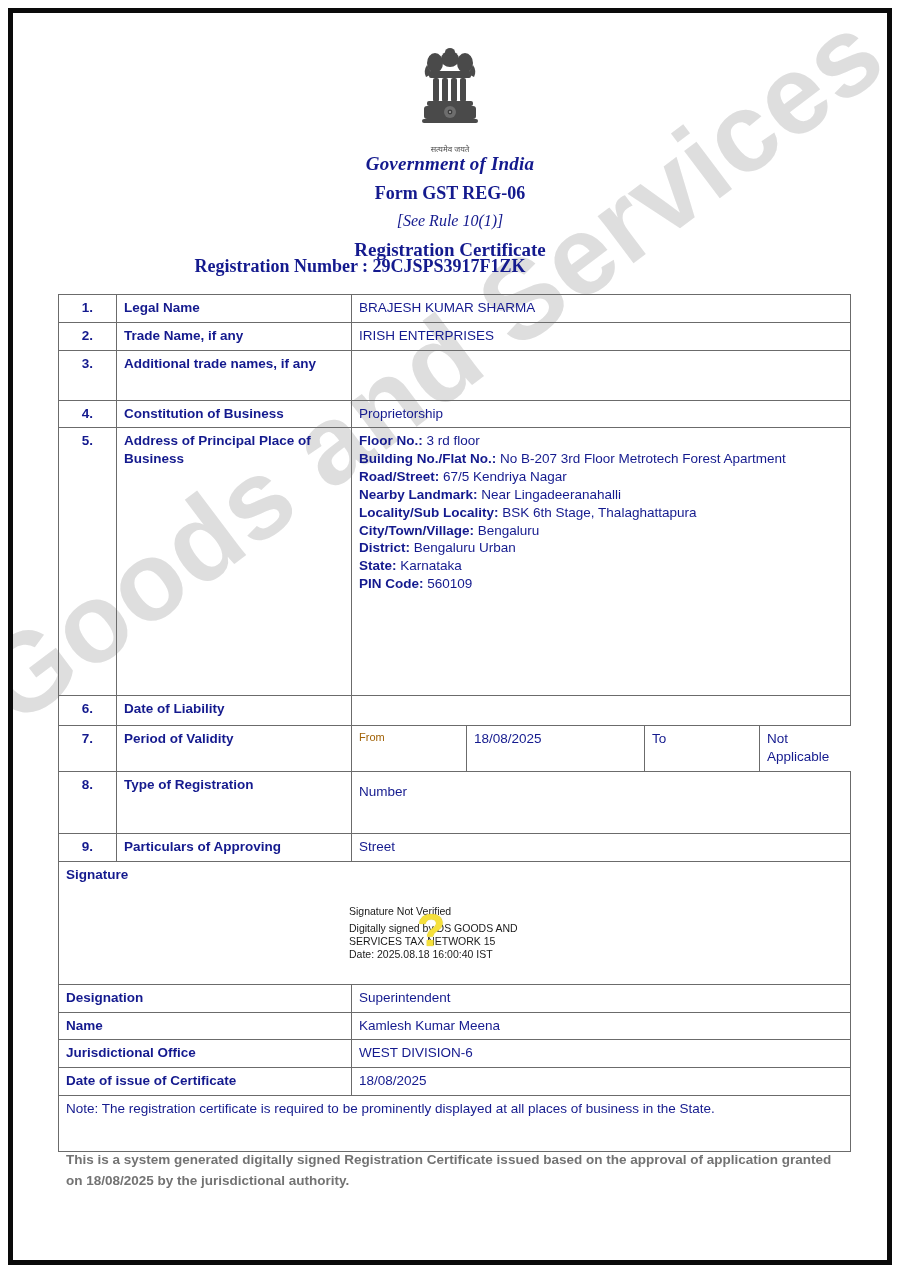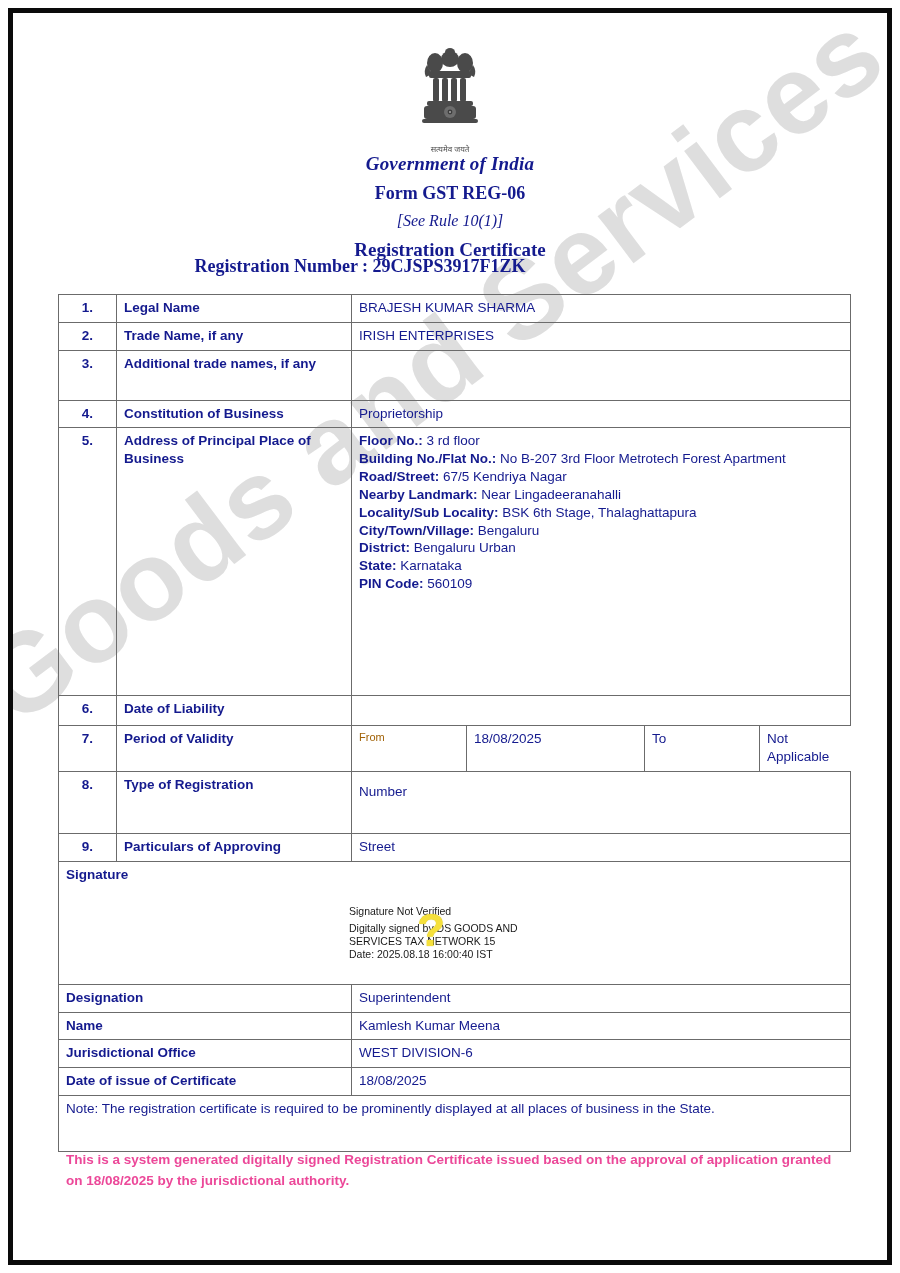--- a/index.html
+++ b/index.html
@@ -185,21 +185,21 @@
     height: 46px;
     font-weight: normal;
     font-size: 13.5px;
   }
 
   .footer {
     position: absolute;
     left: 53px;
     top: 1136px;
     width: 790px;
-    color: #ec4899;
+    color: #737373;
     font-size: 13.5px;
     font-weight: bold;
     line-height: 1.58;
   }
 </style>
 </head>
 <body>
 
 <div class="page">
   <div class="content">

